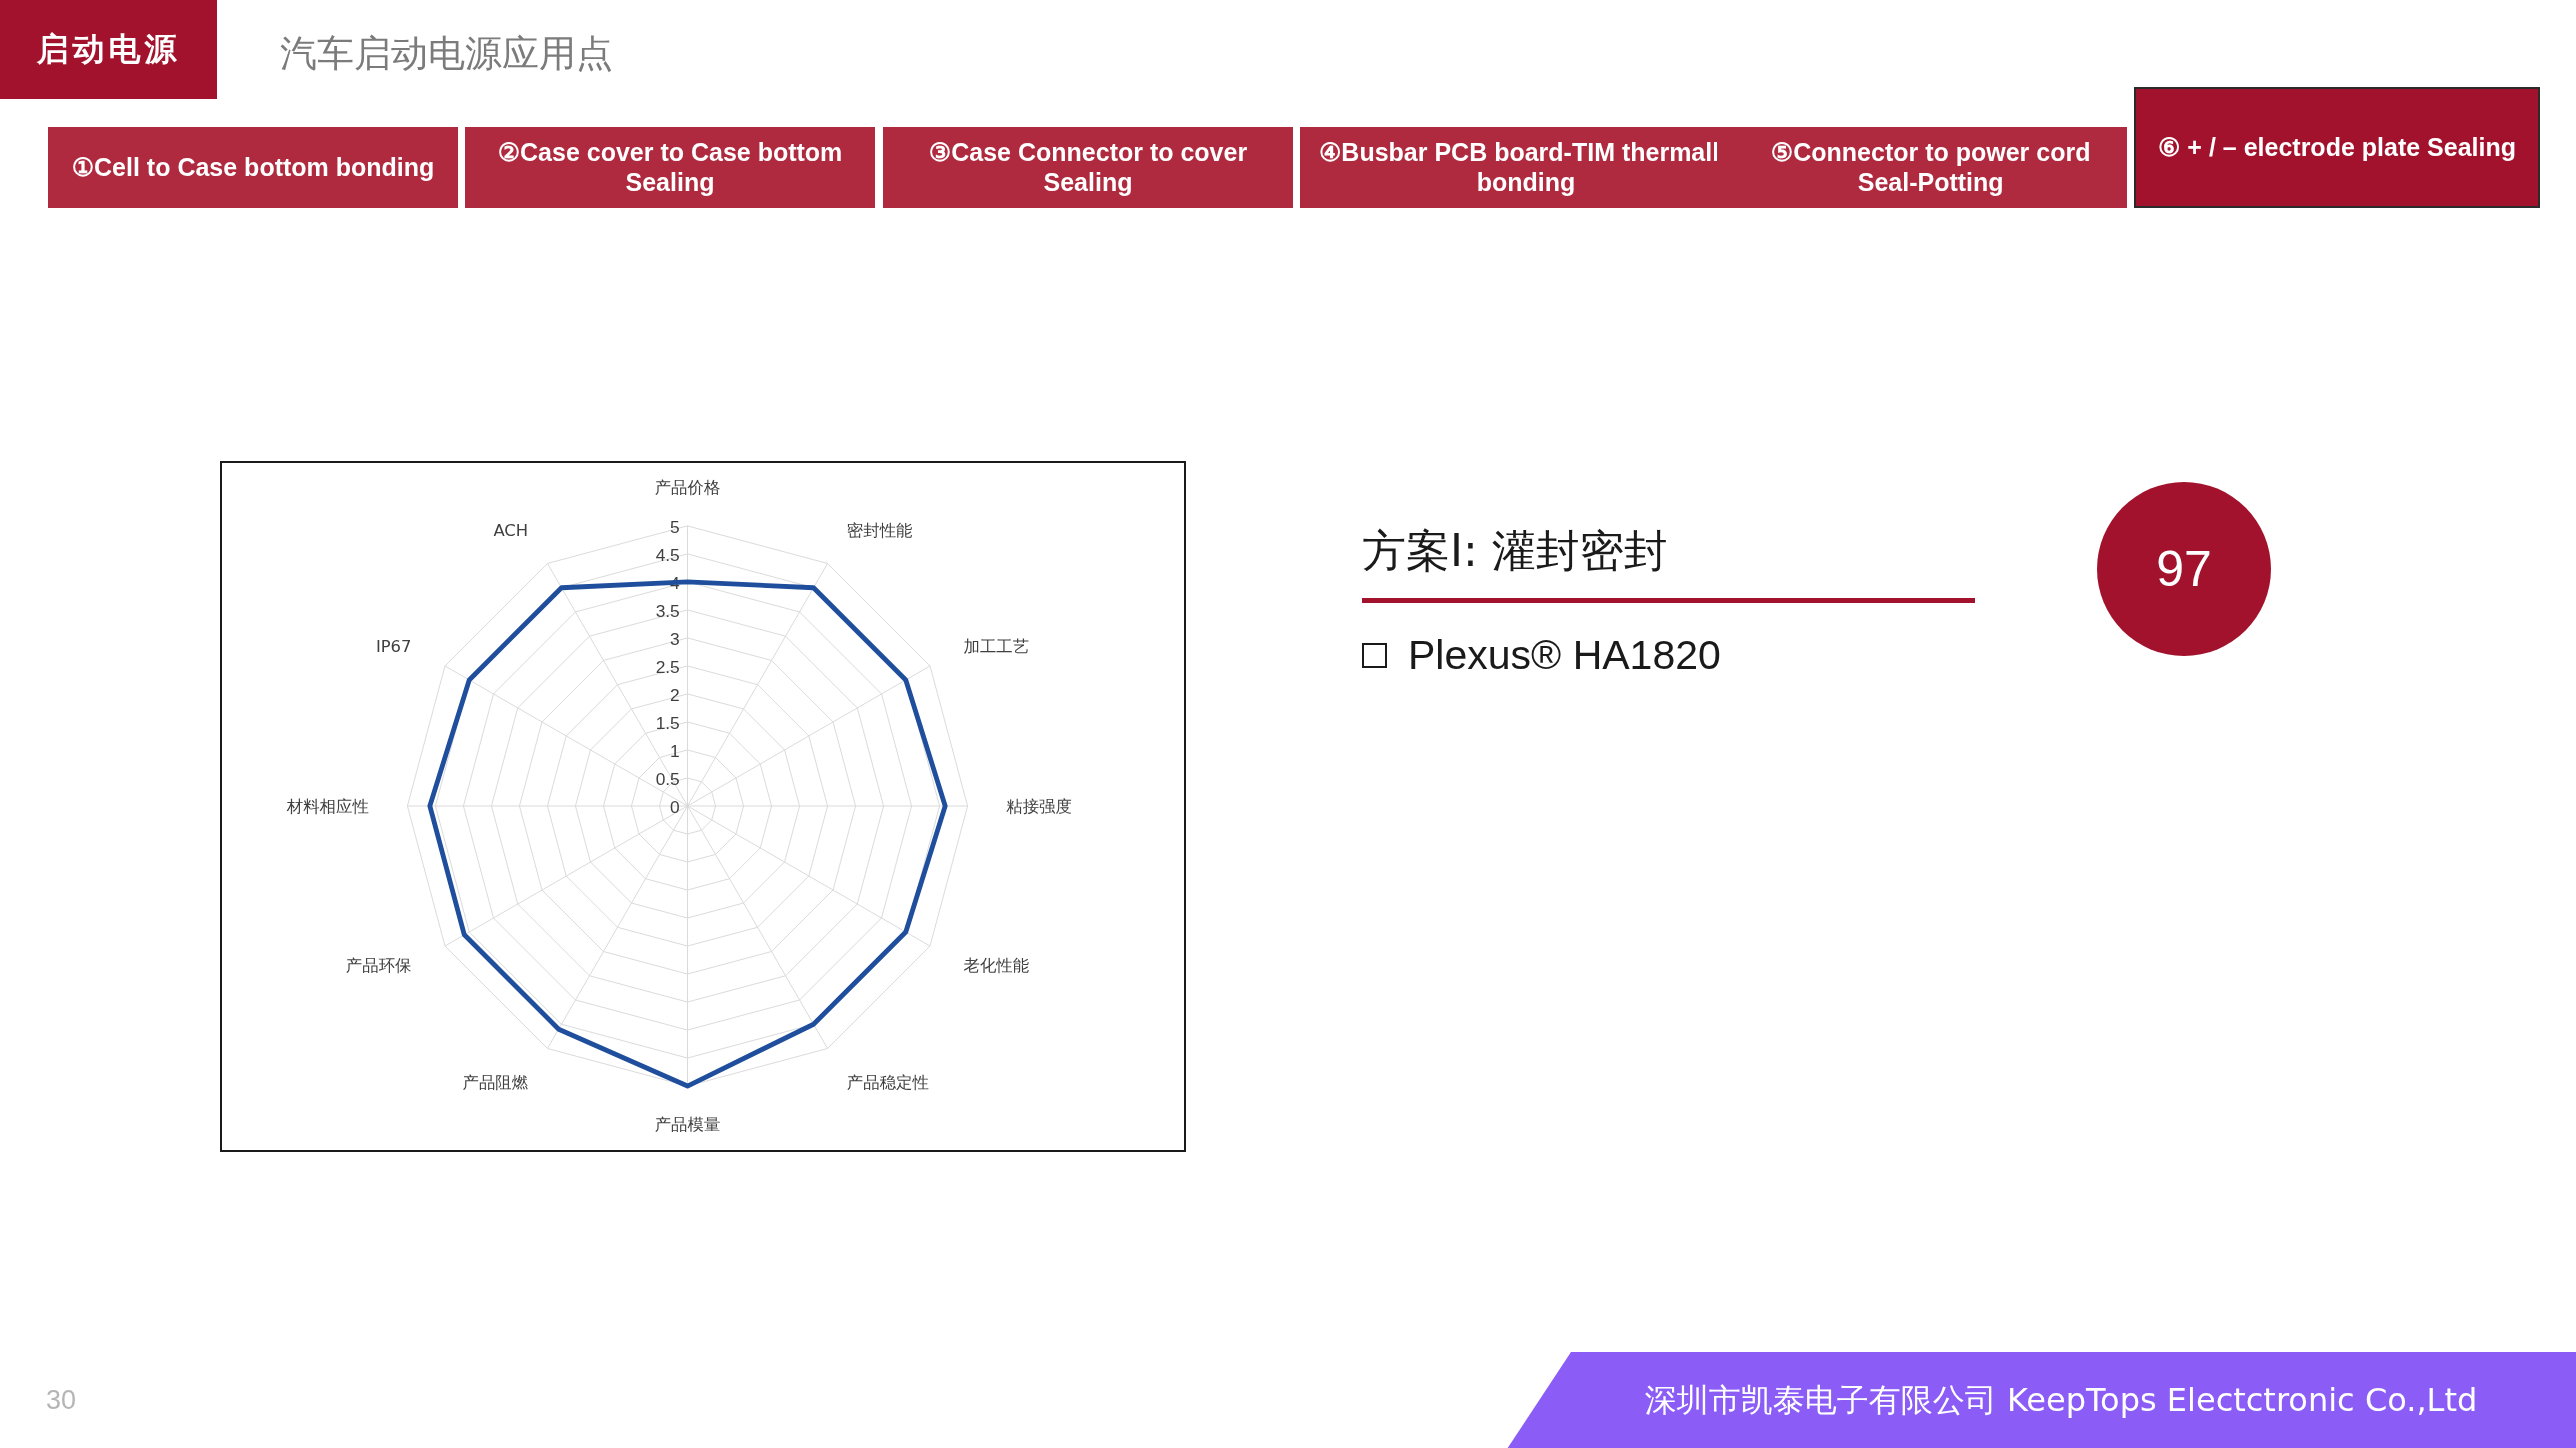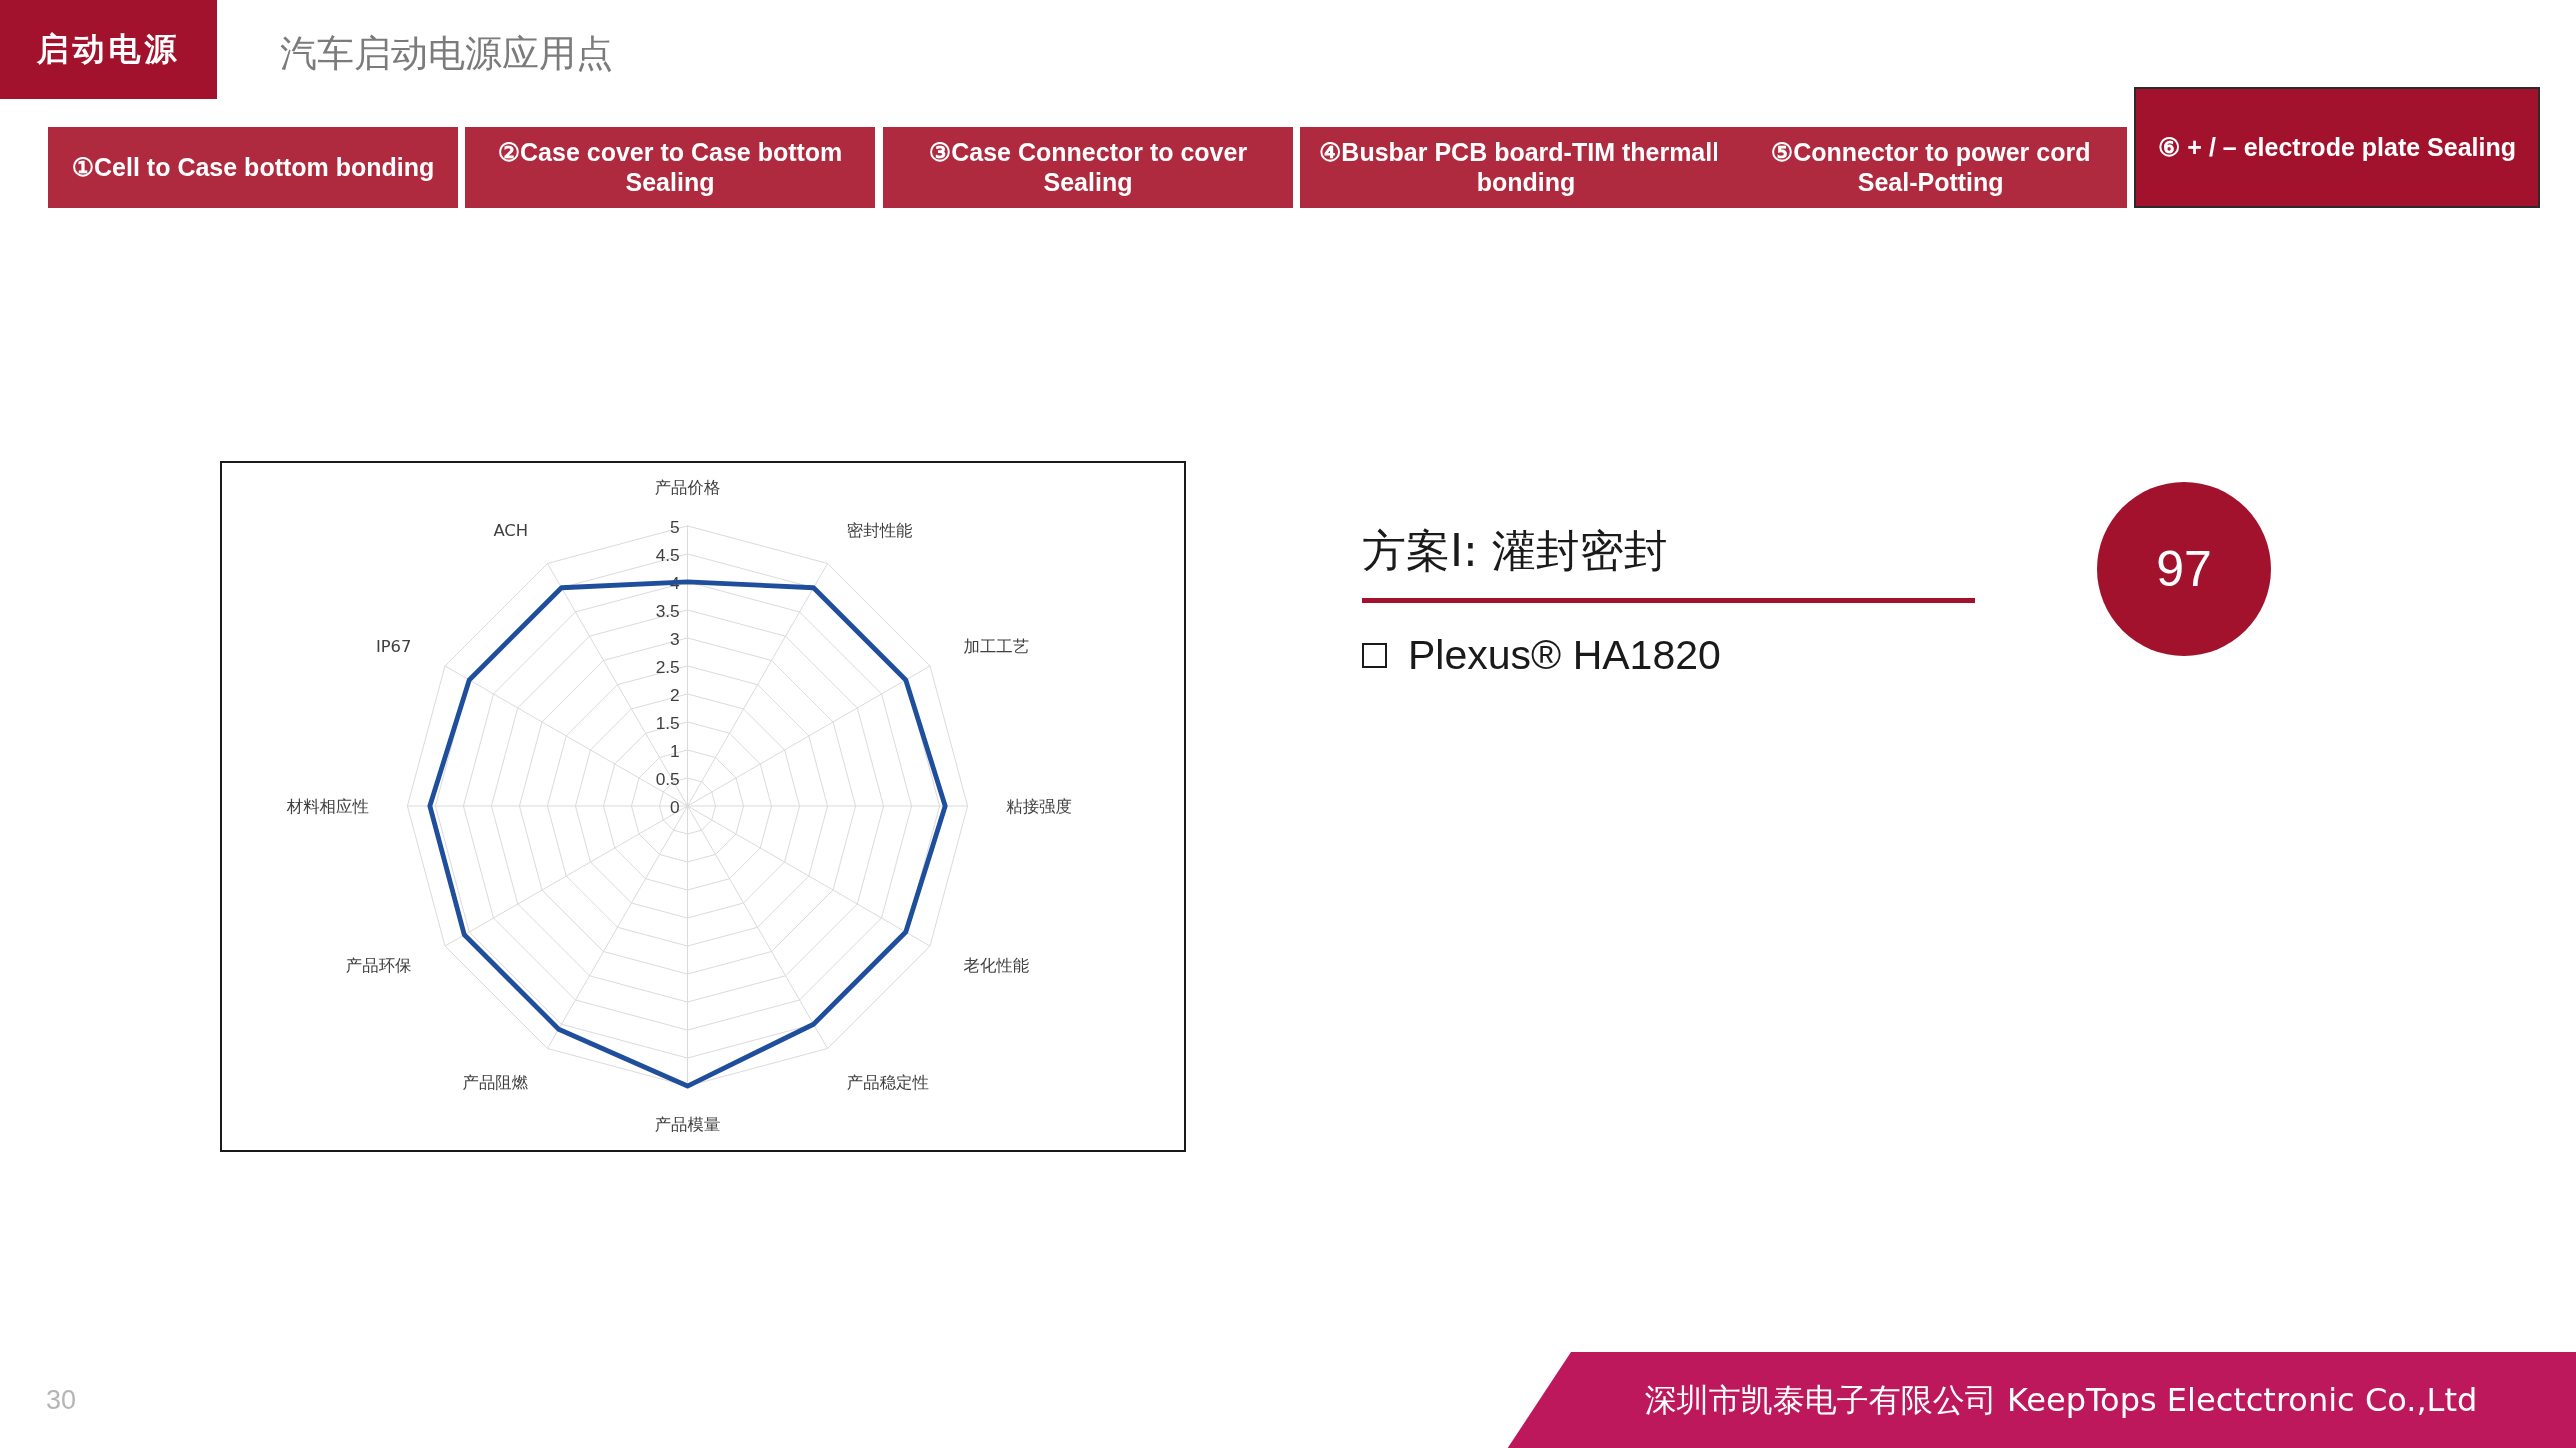--- a/index.html
+++ b/index.html
@@ -130,21 +130,21 @@
     justify-content: center;
     font-size: 50px;
     font-family: "Liberation Sans", sans-serif;
   }
 
   
   .footer-banner {
     position: absolute;
     left: 1507px; top: 1352px;
     width: 1069px; height: 97px;
-    background: #be185d;
+    background: #8b5cf6;
     clip-path: polygon(64px 0, 1069px 0, 1069px 97px, 0 97px);
     display: flex;
     align-items: center;
     justify-content: center;
   }
   .footer-text {
     color: #ffffff;
     font-size: 32px;
     font-family: "DejaVu Sans", sans-serif;
     padding-left: 39px;

